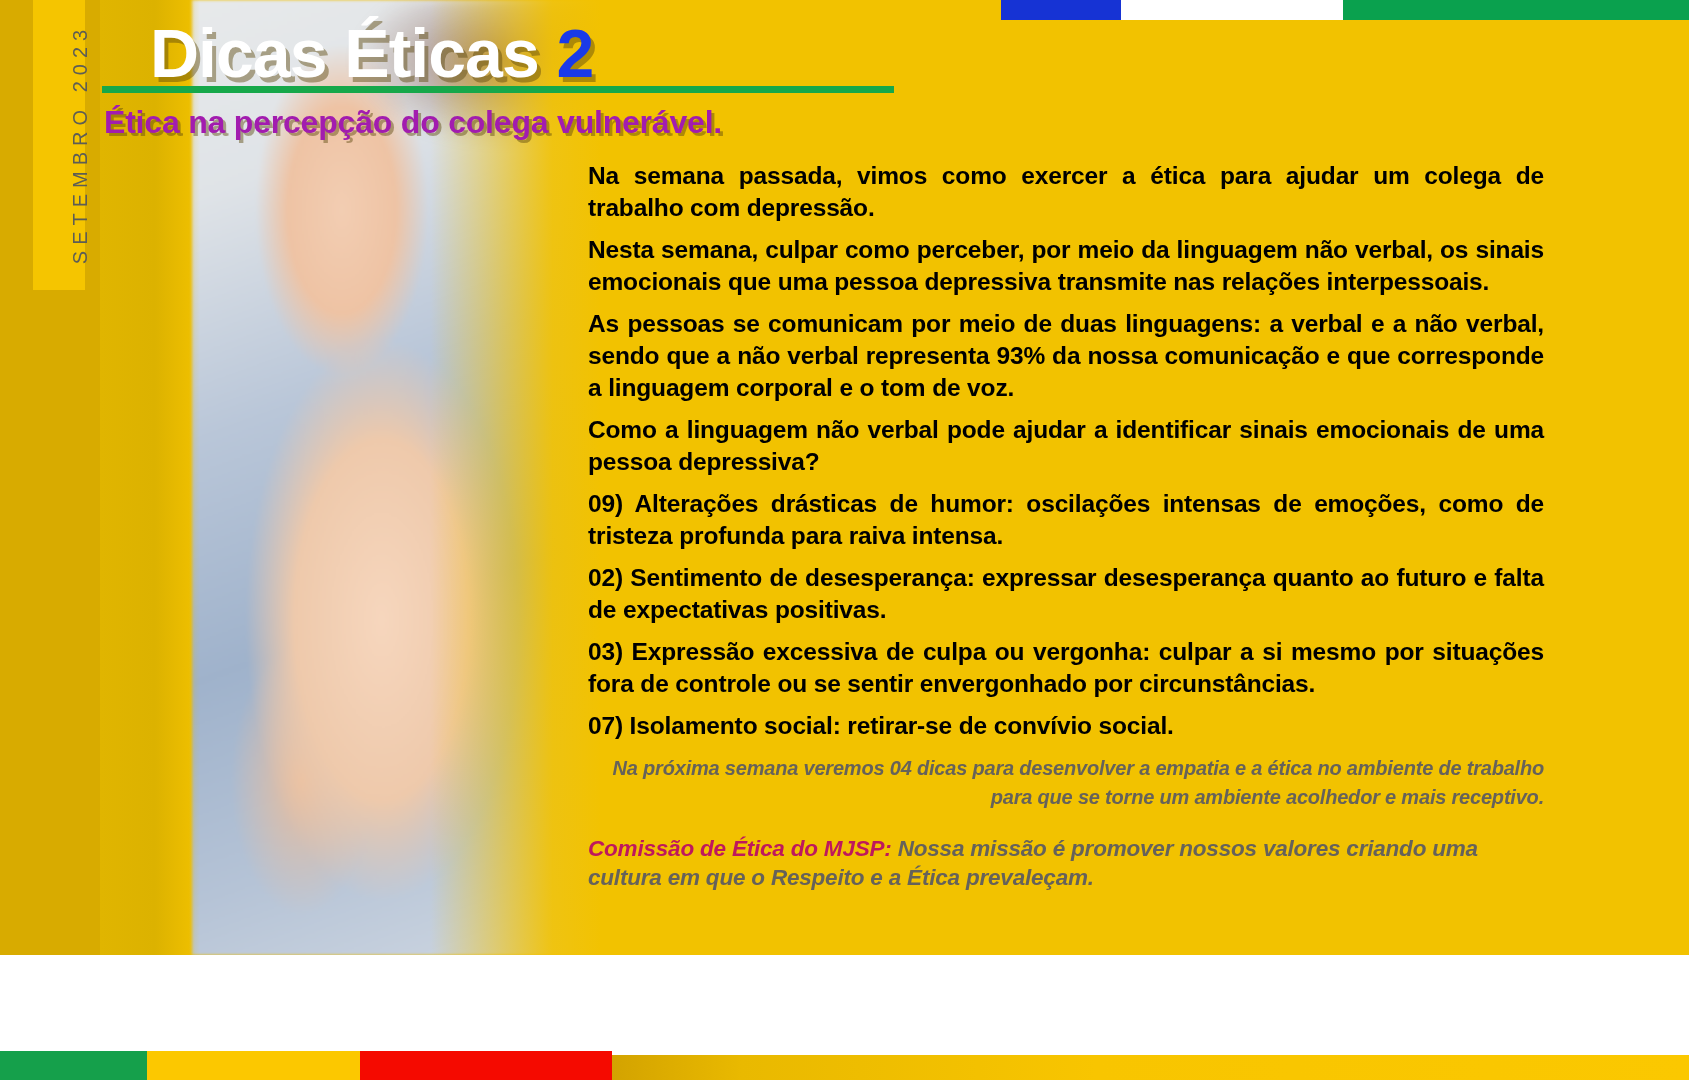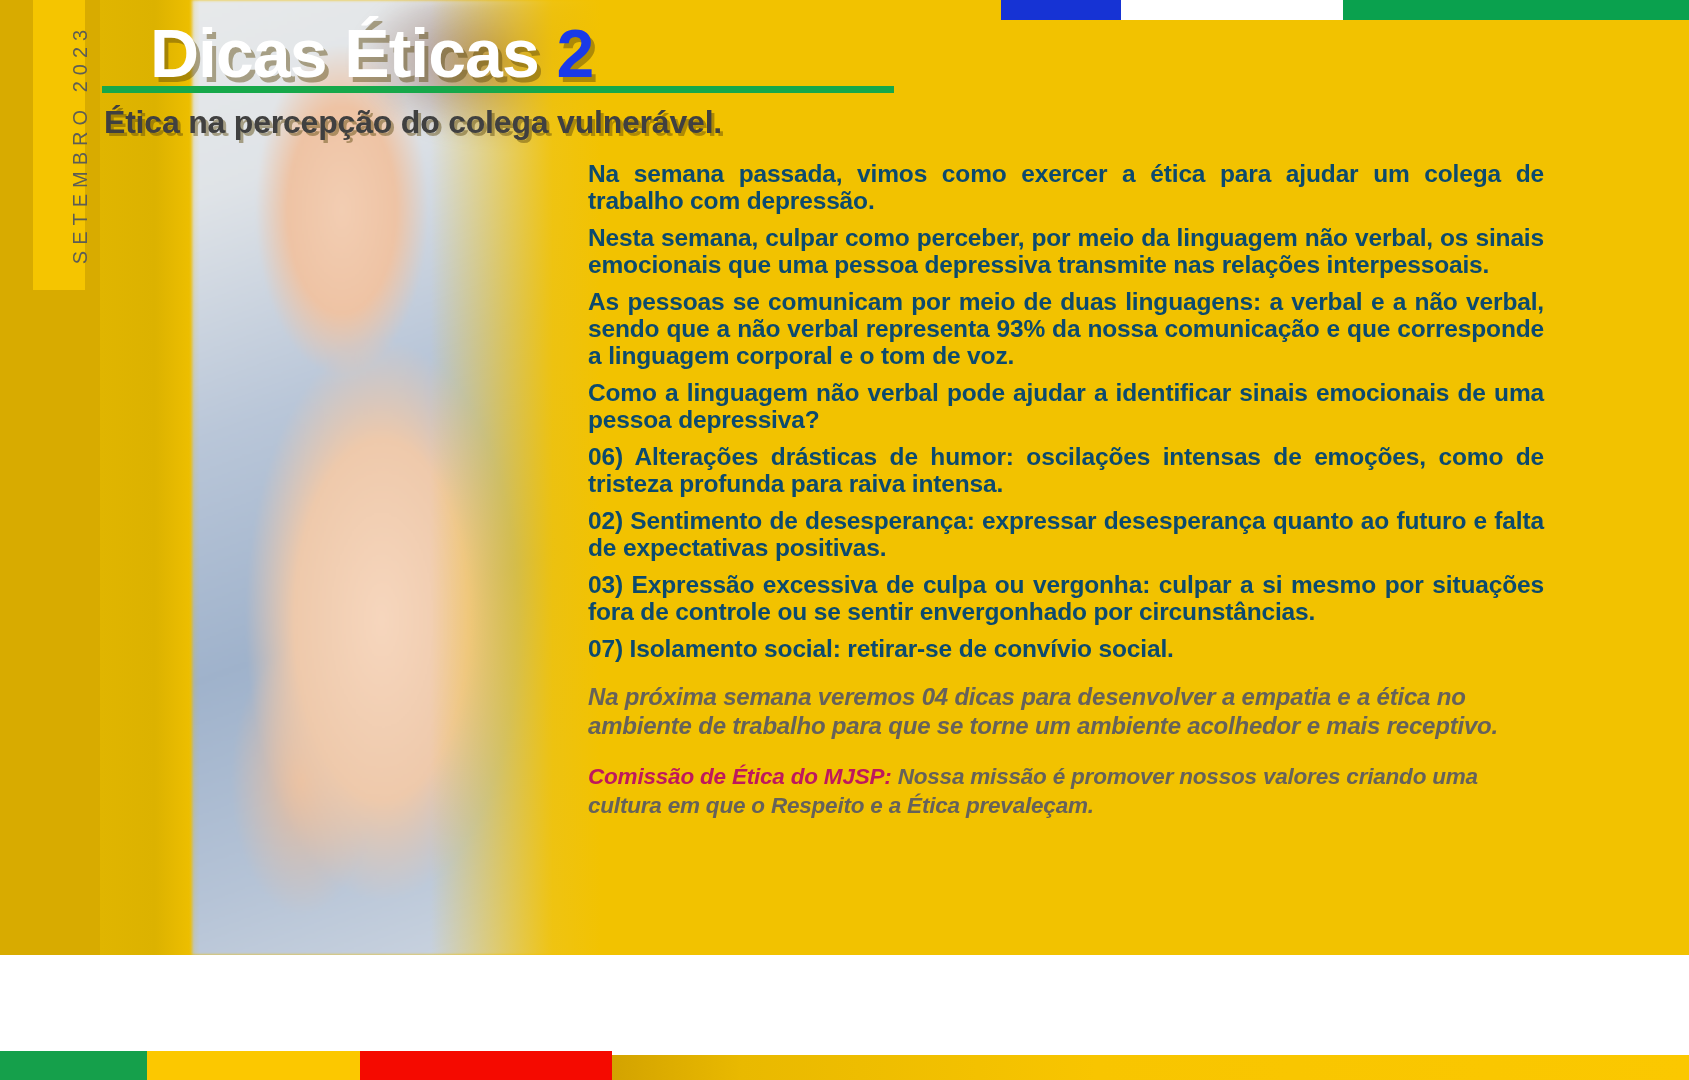--- a/index.html
+++ b/index.html
@@ -82,47 +82,47 @@
     font-family:"Liberation Sans", sans-serif;
     margin-left:48px;
   }
   .title .num{ color:#1a3ae8; }
   .green-rule{
     position:absolute; left:102px; top:86px; width:792px; height:7px;
     background:#16a84a;
   }
   .subtitle{
     position:absolute; left:104px; top:104px;
-    font-size:32px; font-weight:bold; color:#404040;
+    font-size:32px; font-weight:bold; color:#a21caf;
     white-space:nowrap; letter-spacing:-.2px;
     text-shadow:3px 3px 0 rgba(90,70,10,.45);
   }
 
   
   .body-col{
     position:absolute; left:588px; top:160px; width:956px;
   }
   .para{
-    color:#0c4a6e;
+    color:#000000;
     font-size:24.5px;
     font-weight:bold;
-    line-height:27px;
+    line-height:32px;
     text-align:justify;
     margin-bottom:10px;
     font-family:"Liberation Sans", sans-serif;
     letter-spacing:-.15px;
   }
   .note{
     color:#66625a;
-    font-size:24px;
+    font-size:20px;
     font-weight:bold;
     font-style:italic;
     line-height:29px;
-    text-align:left;
-    margin-top:20px;
+    text-align:right;
+    margin-top:12px;
     letter-spacing:-.2px;
   }
   .sign{
     color:#66625a;
     font-size:22.5px;
     font-weight:bold;
     font-style:italic;
     line-height:29px;
     margin-top:22px;
     letter-spacing:-.2px;
@@ -168,21 +168,21 @@
     <span class="num">2</span>
   </div>
   <div class="green-rule"></div>
   <div class="subtitle">Ética na percepção do colega vulnerável.</div>
 
   <div class="body-col">
     <p class="para">Na semana passada, vimos como exercer a ética para ajudar um colega de trabalho com depressão.</p>
     <p class="para">Nesta semana, culpar como perceber, por meio da linguagem não verbal, os sinais emocionais que uma pessoa depressiva transmite nas relações interpessoais.</p>
     <p class="para">As pessoas se comunicam por meio de duas linguagens:  a verbal e a não verbal, sendo que a não verbal representa 93% da nossa comunicação e que corresponde a linguagem corporal e o tom de voz.</p>
     <p class="para">Como a linguagem não verbal pode ajudar a identificar sinais emocionais de uma pessoa depressiva?</p>
-    <p class="para">06)  Alterações drásticas de humor: oscilações intensas de emoções, como de tristeza profunda para raiva intensa.</p>
+    <p class="para">09)  Alterações drásticas de humor: oscilações intensas de emoções, como de tristeza profunda para raiva intensa.</p>
     <p class="para">02) Sentimento de desesperança: expressar desesperança quanto ao futuro e falta de expectativas positivas.</p>
     <p class="para">03) Expressão excessiva de culpa ou vergonha: culpar a si mesmo por situações fora de controle ou se sentir envergonhado por circunstâncias.</p>
     <p class="para">07) Isolamento social: retirar-se de convívio social.</p>
 
     <p class="note">Na próxima semana veremos 04 dicas para desenvolver a empatia e a ética no ambiente de trabalho para que se torne um ambiente acolhedor e mais receptivo.</p>
 
     <p class="sign"><span class="who">Comissão de Ética do MJSP:</span><span> Nossa missão é promover nossos valores criando uma cultura em que o Respeito e a Ética prevaleçam.</span></p>
   </div>
 </div>
 

